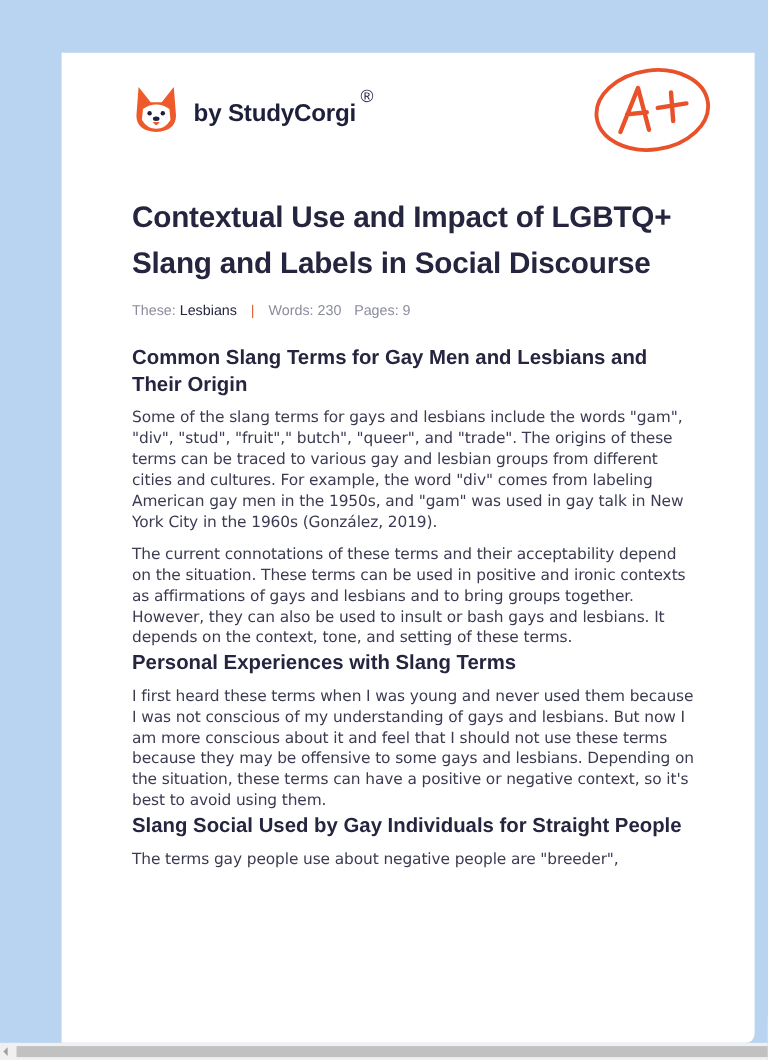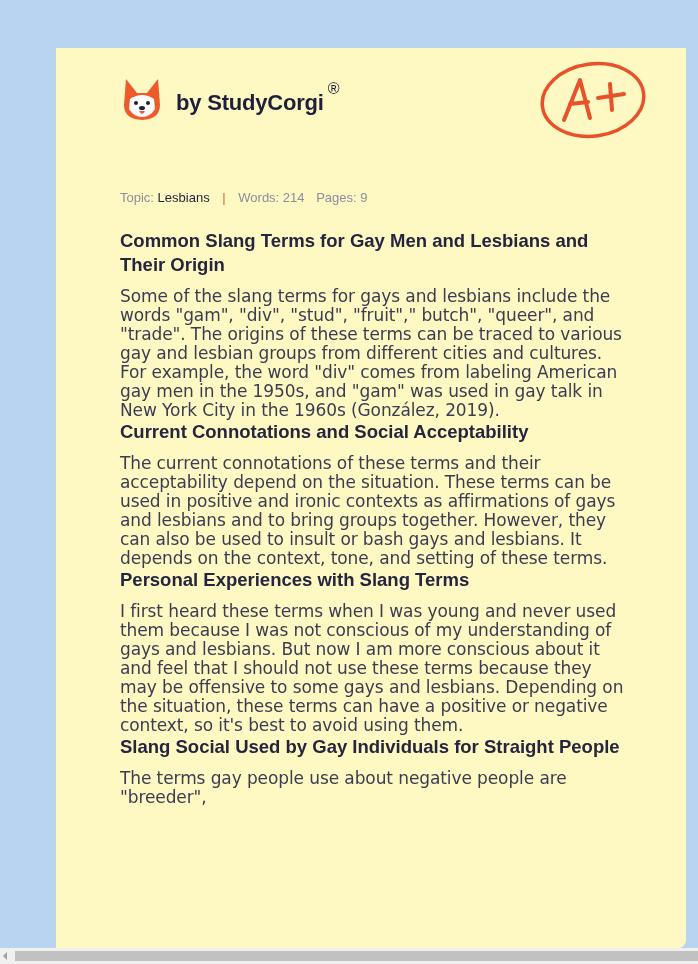--- a/index.html
+++ b/index.html
@@ -3,21 +3,21 @@
 <meta charset="utf-8">
 <style>
   html, body { margin: 0; padding: 0; }
   body {
     width: 698px; height: 964px; overflow: hidden; position: relative;
     background: #b8d4f1;
     font-family: "DejaVu Sans", sans-serif;
   }
   .page {
     position: absolute; left: 56px; top: 48px; width: 630px; height: 900px;
-    background: #fef9c3; border-radius: 0 0 8px 0; overflow: hidden;
+    background: #ffffff; border-radius: 0 0 8px 0; overflow: hidden;
   }
   .logo {
     position: absolute; left: 66px; top: 28px; height: 46px;
     display: flex; align-items: center;
   }
   .logo svg { display: block; }
   .brand {
     margin-left: 14px; margin-top: 8px;
     font-family: "Liberation Sans", sans-serif; font-weight: bold;
     font-size: 22px; color: #1e1f3b; letter-spacing: -0.2px;
@@ -40,21 +40,21 @@
   .meta .topic-val { color: #25253f; }
   .meta .sep { color: #e0643a; margin: 0 9px; }
   .meta .pages { margin-left: 8px; }
   .h2 {
     margin: 0; font-family: Liberation Sans, sans-serif; font-weight: bold;
     font-size: 18.5px; line-height: 24px; color: #25253f;
   }
   .h2.first { margin-top: 24px; }
   .p {
     margin: 10px 0 0 0;
-    font-family: "DejaVu Sans", sans-serif; font-size: 17px; line-height: 19px;
+    font-family: "DejaVu Sans", sans-serif; font-size: 14px; line-height: 19px;
     color: #3b3c52; letter-spacing: -0.1px;
   }
   .scrollbar {
     position: absolute; left: 0; top: 948px; width: 698px; height: 16px;
     background: #f0f0f0;
   }
   .scroll-arrow {
     position: absolute; left: 3px; top: 4px; width: 0; height: 0;
     border-top: 4px solid transparent; border-bottom: 4px solid transparent;
     border-right: 4px solid #a0a0a0;
@@ -81,32 +81,32 @@
     <span class="reg">®</span>
   </div>
 
   <svg class="grade" width="110" height="82" viewBox="0 0 110 82">
     <ellipse cx="55" cy="42" rx="51" ry="36" fill="none" stroke="#e8512a" stroke-width="3.5" transform="rotate(-8 55 42)"></ellipse>
     <path d="M26 62 L42 22 L52 60 M32 46 L50 44" fill="none" stroke="#e8512a" stroke-width="4" stroke-linecap="round" stroke-linejoin="round"></path>
     <path d="M60 40 L86 36 M72 26 L74 52" fill="none" stroke="#e8512a" stroke-width="4" stroke-linecap="round"></path>
   </svg>
 
   <div class="content">
+    <h1 class="title">Contextual Use and Impact of LGBTQ+ Slang and Labels in Social Discourse</h1>
     <div class="meta">
-      <span>Topic:</span>
+      <span>These:</span>
       <span class="topic-val">Lesbians</span>
       <span class="sep">|</span>
-      <span>Words: 214</span>
+      <span>Words: 230</span>
       <span class="pages">Pages: 9</span>
     </div>
 
     <h2 class="h2 first">Common Slang Terms for Gay Men and Lesbians and Their Origin</h2>
     <p class="p">Some of the slang terms for gays and lesbians include the words "gam", "div", "stud", "fruit"," butch", "queer", and "trade". The origins of these terms can be traced to various gay and lesbian groups from different cities and cultures. For example, the word "div" comes from labeling American gay men in the 1950s, and "gam" was used in gay talk in New York City in the 1960s (González, 2019).</p>
 
-    <h2 class="h2">Current Connotations and Social Acceptability</h2>
     <p class="p">The current connotations of these terms and their acceptability depend on the situation. These terms can be used in positive and ironic contexts as affirmations of gays and lesbians and to bring groups together. However, they can also be used to insult or bash gays and lesbians. It depends on the context, tone, and setting of these terms.</p>
 
     <h2 class="h2">Personal Experiences with Slang Terms</h2>
     <p class="p">I first heard these terms when I was young and never used them because I was not conscious of my understanding of gays and lesbians. But now I am more conscious about it and feel that I should not use these terms because they may be offensive to some gays and lesbians. Depending on the situation, these terms can have a positive or negative context, so it's best to avoid using them.</p>
 
     <h2 class="h2">Slang Social Used by Gay Individuals for Straight People</h2>
     <p class="p">The terms gay people use about negative people are "breeder",</p>
   </div>
 </div>
 

